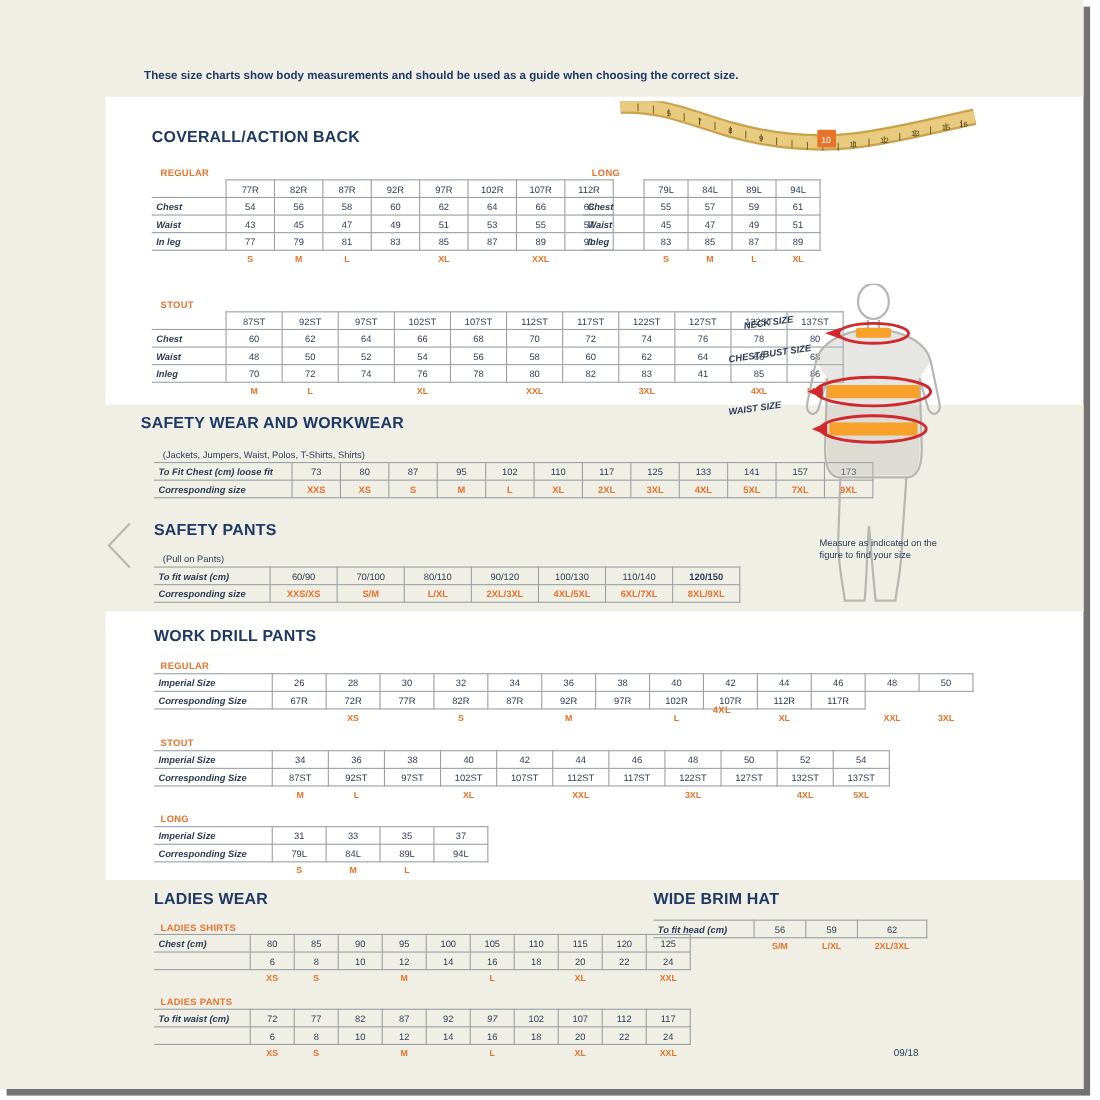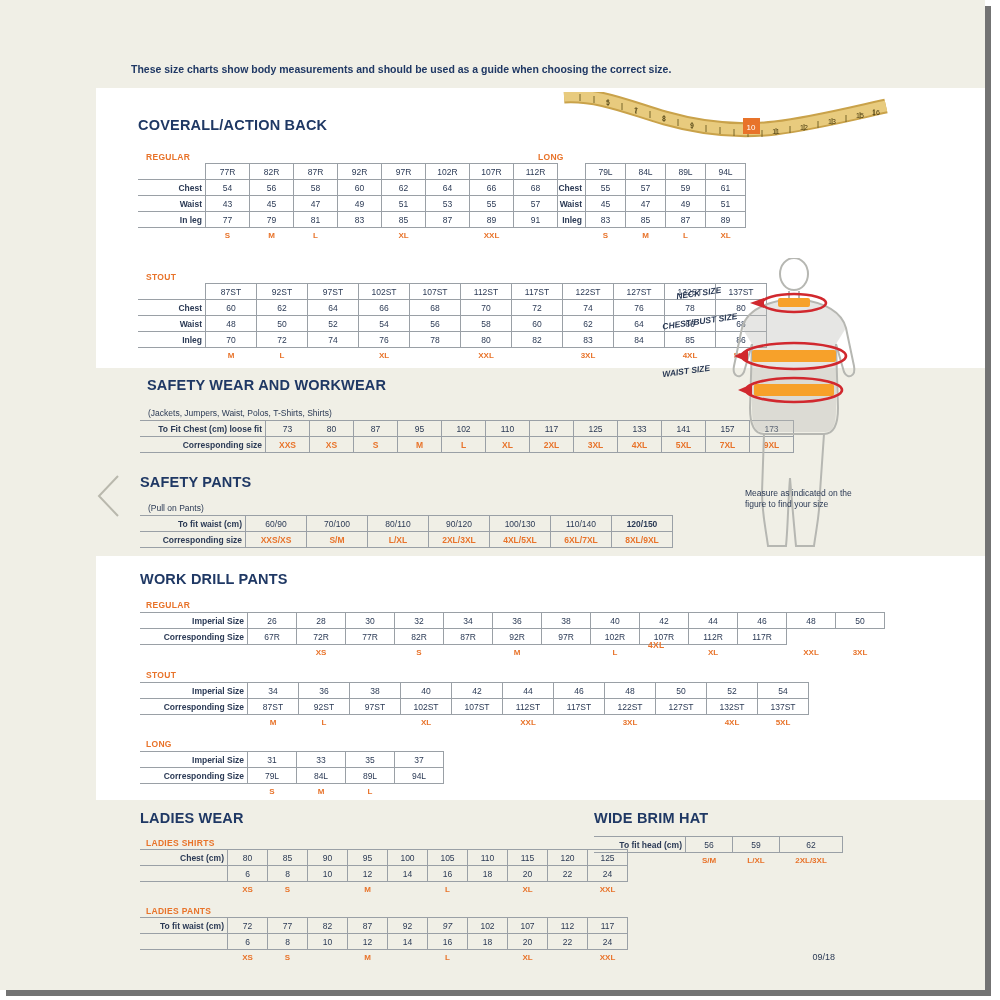--- a/index.html
+++ b/index.html
@@ -50,21 +50,21 @@
     font-size:8.5px;color:#2b3a55;
   }
   table.grid td{
     border:1px solid #9aa0a6;
     padding:1px 3px;
     text-align:center;
     height:13px;
     white-space:nowrap;
   }
   table.grid td.rowhead{
-    text-align:right;font-weight:bold;border-left:none;padding-left:4px;
+    text-align:left;font-weight:bold;border-left:none;padding-left:4px;font-style:italic;
   }
   table.grid td.noborder{border:none;}
   table.grid tr.sizes td{
     border:none;color:#e8732a;font-weight:bold;font-size:8px;
   }
   table.grid tr.sizes td.rowhead{color:transparent;}
   .orange{color:#e8732a;font-weight:bold;}
 
   
   .tape{
@@ -286,42 +286,42 @@
       <tr>
             <td class="rowhead">Inleg</td>
         <td>70</td>
             <td>72</td>
         <td>74</td>
             <td>76</td>
         <td>78</td>
             <td>80</td>
         <td>82</td>
             <td>83</td>
-        <td>84</td>
+        <td>41</td>
             <td>85</td>
         <td>86</td>
           </tr>
       <tr class="sizes">
             <td class="rowhead"></td>
         <td>M</td>
             <td>L</td>
         <td></td>
             <td>XL</td>
         <td></td>
             <td>XXL</td>
         <td></td>
             <td>3XL</td>
         <td></td>
             <td>4XL</td>
         <td>5XL</td>
           </tr>
     </tbody>
       </table>
 
-    <div class="section-title" style="left:147px;top:377px;">SAFETY WEAR AND WORKWEAR</div>
+    <div class="section-title" style="left:128px;top:377px;">SAFETY WEAR AND WORKWEAR</div>
     <div class="note" style="left:148px;top:408px;">(Jackets, Jumpers, Waist, Polos, T-Shirts, Shirts)</div>
     <table class="grid" style="left:140px;top:420px;">
       <tbody>
           <tr>
         <td class="rowhead" style="width:118px;">To Fit Chest (cm) loose fit</td>
         <td style="width:37px;">73</td>
             <td style="width:37px;">80</td>
         <td style="width:37px;">87</td>
             <td style="width:37px;">95</td>
         <td style="width:37px;">102</td>

